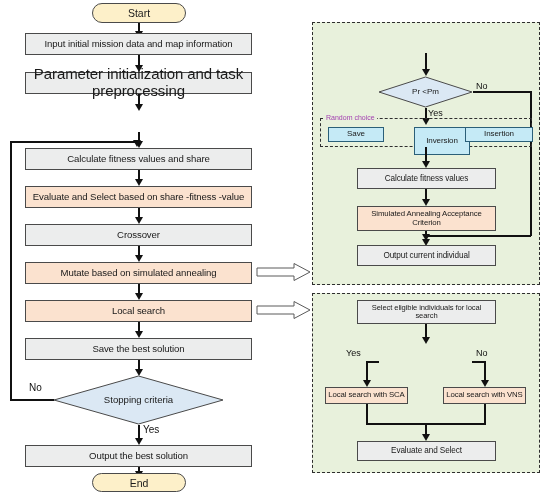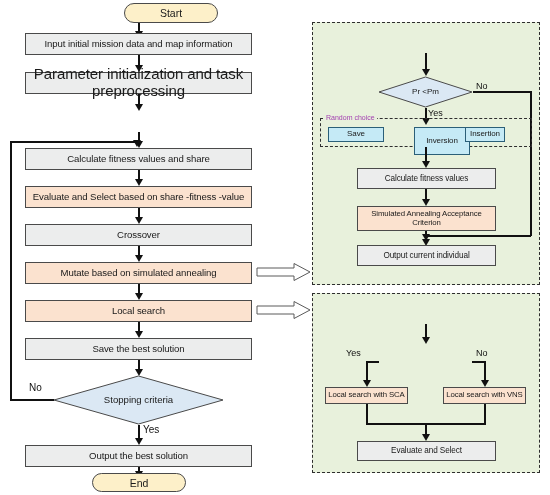--- a/index.html
+++ b/index.html
@@ -104,21 +104,21 @@
   }
 
   
   .blockarrow { position: absolute; }
 </style>
 </head>
 <body>
 
 <div id="canvas">
 
-  <div class="term" style="left:92px; top:3px; width:94px; height:20px; font-size:10.5px;margin-left:32px;">Start</div>
+  <div class="term" style="left:92px; top:3px; width:94px; height:20px; font-size:10.5px;">Start</div>
 
   <div class="vline" style="left:138px; top:23px; height:10px;"></div>
   <div class="arrowdown" style="left:134.5px; top:31px;"></div>
 
   <div class="node grey" style="left:25px; top:33px; width:227px; height:22px; font-size:9.6px;">Input initial mission data and map  information</div>
   <div class="vline" style="left:138px; top:55px; height:12px;"></div>
   <div class="arrowdown" style="left:134.5px; top:65px;"></div>
 
   <div class="node grey" style="left:25px; top:72px; width:227px; height:22px; font-size:15px;">Parameter initialization and task preprocessing</div>
   <div class="vline" style="left:138px; top:94px; height:12px;"></div>
@@ -201,38 +201,40 @@
   <div class="arrowdown" style="left:421.5px; top:234px;"></div>
 
   <div class="vline" style="left:425px; top:108px; height:14px;"></div>
   <div class="arrowdown" style="left:421.5px; top:118px;"></div>
 
   <div class="subpanel" style="left:320px; top:118px; width:212px; height:29px;"></div>
   <div class="subpanel-label" style="left:324px; top:114px; font-size:7px;">Random choice</div>
 
   <div class="node cyan" style="left:328px; top:127px; width:56px; height:15px; font-size:8px;">Save</div>
   <div class="node cyan" style="left:414px; top:127px; width:56px; height:28px; font-size:8px;">Inversion</div>
-  <div class="node cyan" style="left:465px; top:127px; width:40px; height:15px; font-size:8px;text-align:center;">Insertion</div>
+  <div class="node cyan" style="left:465px; top:127px; width:68px; height:15px; font-size:8px;text-align:center;">Insertion</div>
 
   <div class="vline" style="left:425px; top:147px; height:17px;"></div>
   <div class="arrowdown" style="left:421.5px; top:161px;"></div>
 
   <div class="node grey" style="left:357px; top:168px; width:139px; height:21px; font-size:8.2px;">Calculate fitness values</div>
   <div class="vline" style="left:425px; top:189px; height:13px;"></div>
   <div class="arrowdown" style="left:421.5px; top:199px;"></div>
 
   <div class="node peach" style="left:357px; top:206px; width:139px; height:25px; font-size:7.8px;">Simulated Annealing Acceptance
 Criterion</div>
   <div class="vline" style="left:425px; top:231px; height:12px;"></div>
   <div class="arrowdown" style="left:421.5px; top:239px;"></div>
 
   <div class="node grey" style="left:357px; top:245px; width:139px; height:21px; font-size:8.2px;">Output  current individual</div>
 
   <div class="panel" style="left:312px; top:293px; width:228px; height:180px;"></div>
 
+  <div class="node grey" style="left:357px; top:300px; width:139px; height:24px; font-size:7.6px;">Select eligible individuals for local
+search</div>
   <div class="vline" style="left:425px; top:324px; height:17px;"></div>
   <div class="arrowdown" style="left:421.5px; top:337px;"></div>
 
   <div class="elabel" style="left:346px; top:348px; font-size:9px;">Yes</div>
   <div class="elabel" style="left:476px; top:348px; font-size:9px;">No</div>
 
   <div class="hline" style="left:366px; top:361px; width:13px;"></div>
   <div class="vline" style="left:366px; top:361px; height:22px;"></div>
   <div class="arrowdown" style="left:362.5px; top:380px;"></div>
 

